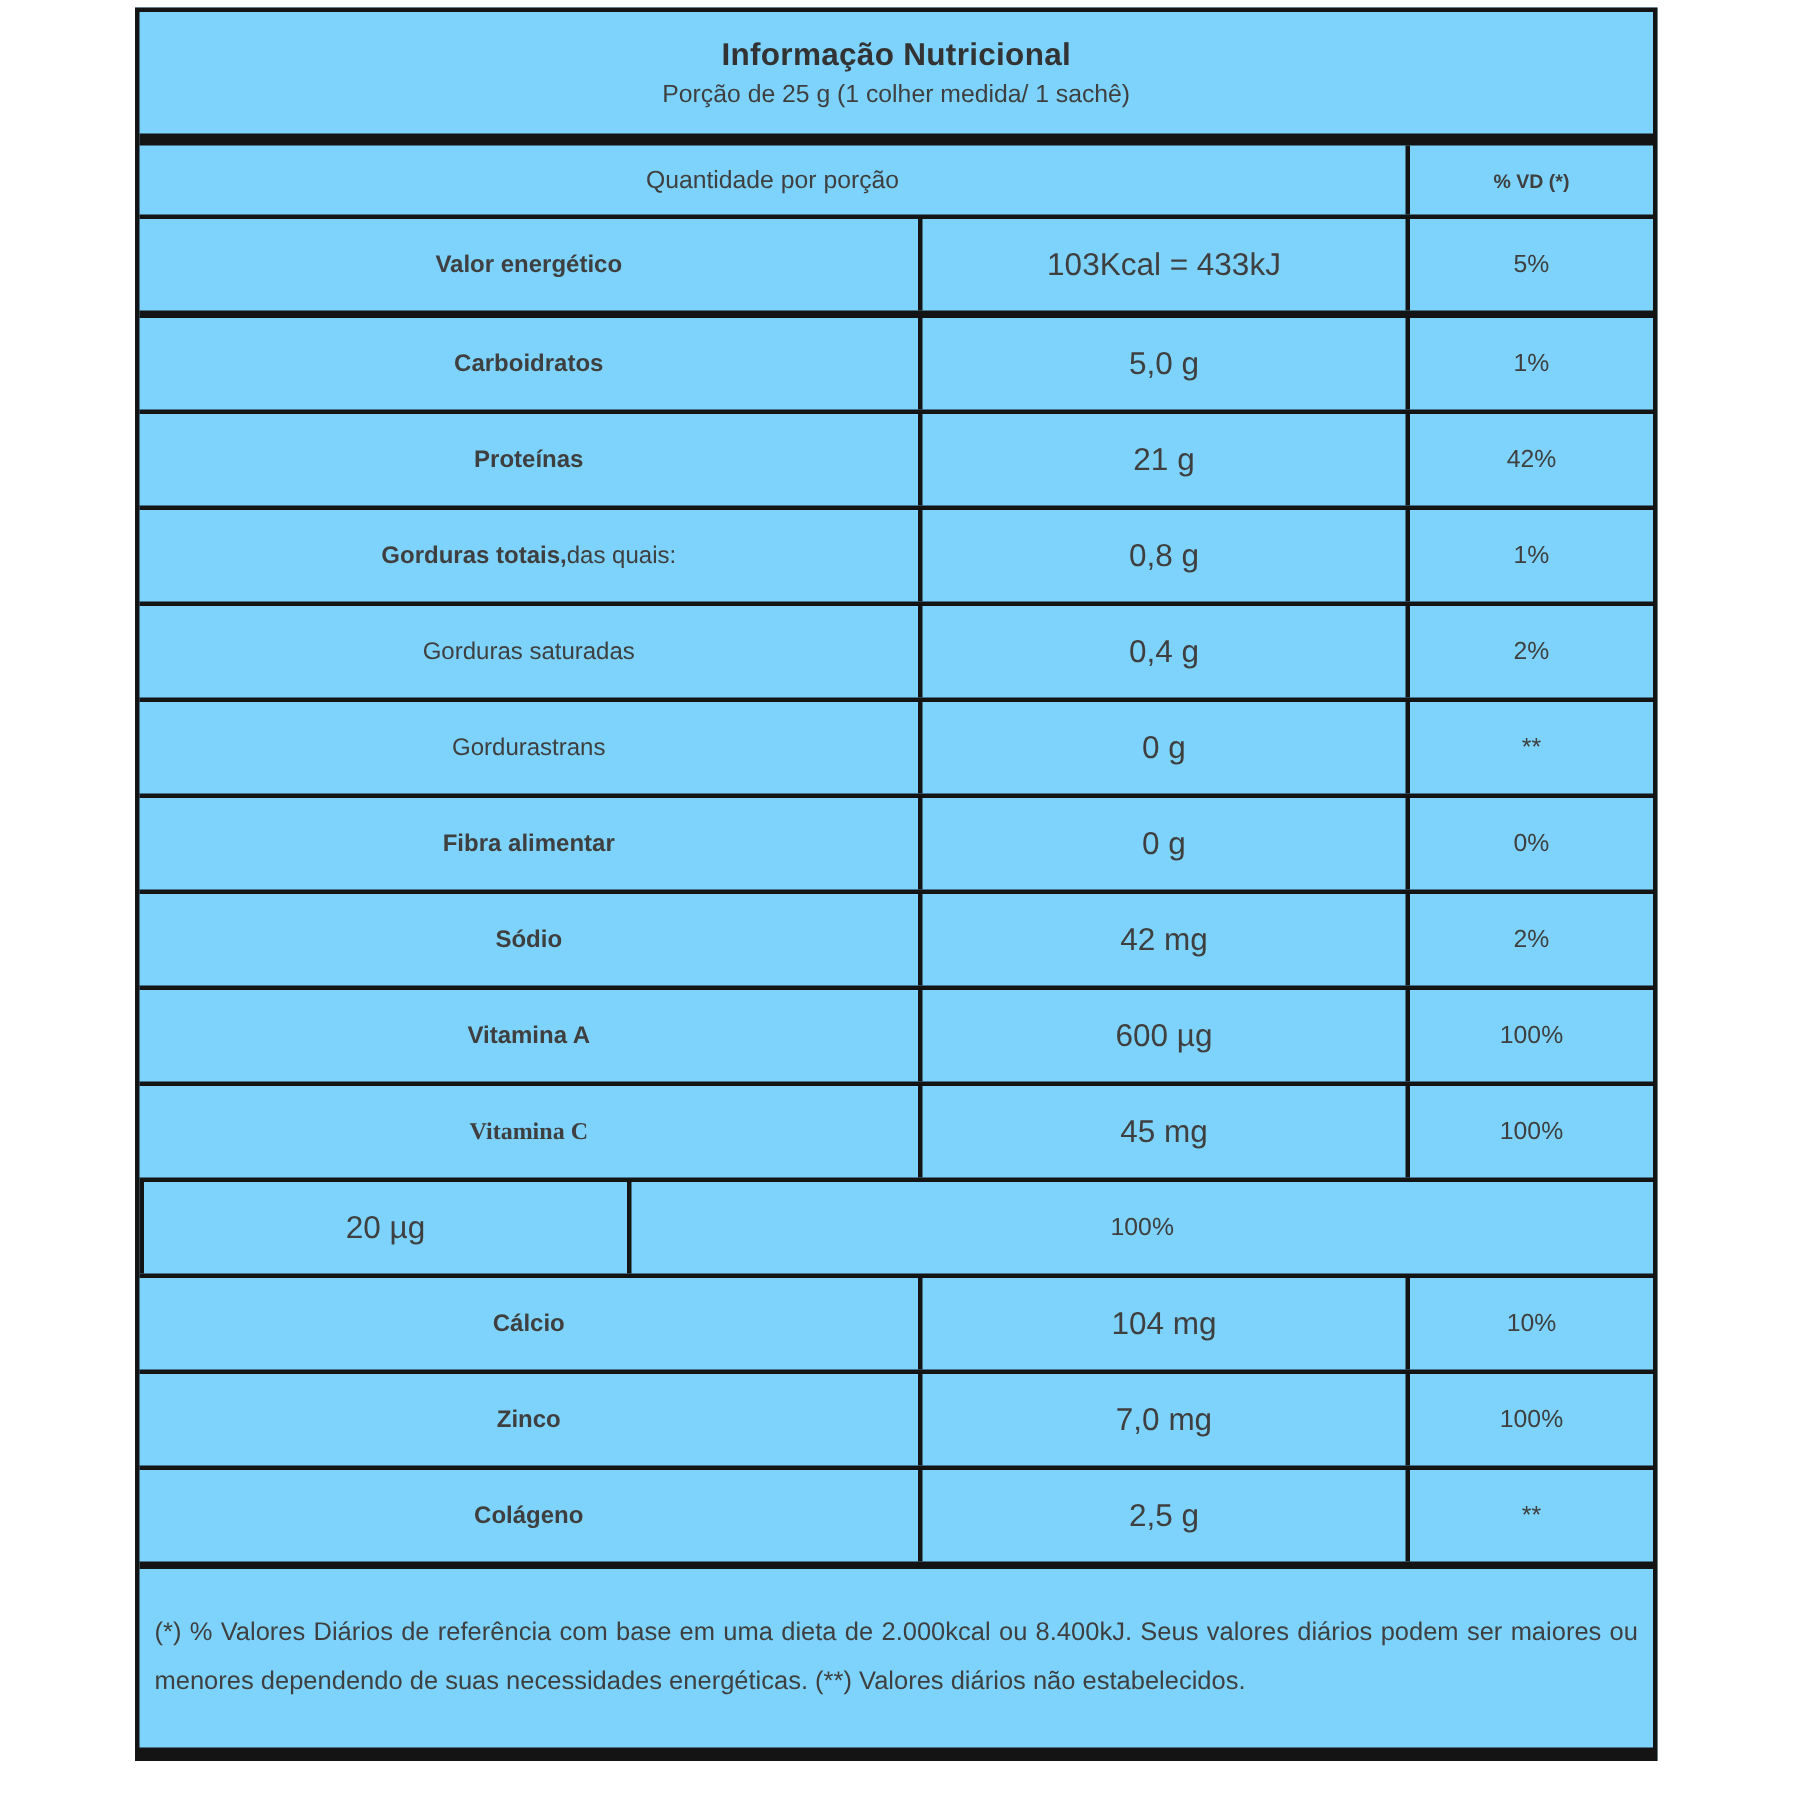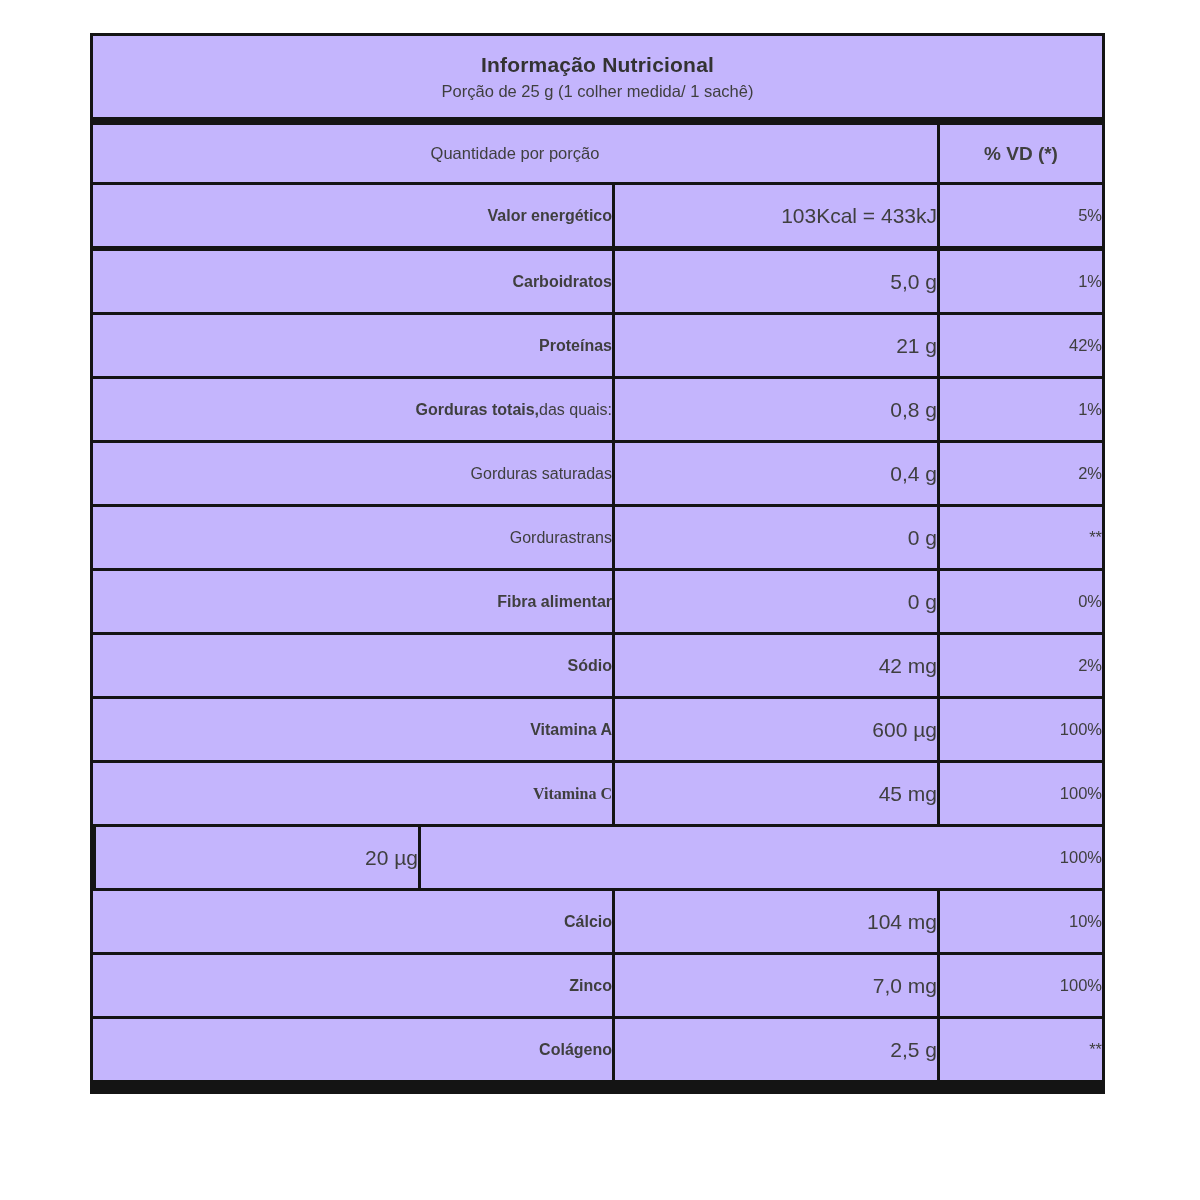--- a/index.html
+++ b/index.html
@@ -10,22 +10,21 @@
     color: #3f3f3f;
   }
   .page { position: relative; width: 1200px; height: 1200px; background: #ffffff; }
 
   .ntable {
     position: absolute;
     left: 90px; top: 5px;
     width: 1015px;
     border: 3px solid #141414;
     border-bottom-width: 9px;
-    background: #c4b5fd;
-    margin-top: 28px;
+    background: #7dd3fc;
   }
 
   .title-block {
     text-align: center;
     padding: 17px 0 16px 0;
     border-bottom: 8px solid #141414;
   }
   .title {
     font-size: 21px;
     font-weight: bold;
@@ -33,44 +32,44 @@
     letter-spacing: 0.2px;
   }
   .subtitle {
     font-size: 16.5px;
     margin-top: 5px;
     color: #3f3f3f;
   }
 
   .header-row {
     display: flex;
-    height: 60px;
+    height: 49px;
     border-bottom: 3px solid #141414;
   }
   .hcell-quantity {
     width: 844px;
     display: flex; align-items: center; justify-content: center;
     font-size: 16.5px;
   }
   .hcell-dv {
     flex: 1;
     border-left: 3px solid #141414;
     display: flex; align-items: center; justify-content: center;
-    font-size: 19px;
+    font-size: 13px;
     font-weight: bold;
   }
 
   .row {
     display: flex;
     height: 64px;
     border-bottom: 3px solid #141414;
   }
   .row.thick { border-bottom-width: 5px; height: 66px; }
   .cell {
-    display: flex; align-items: center; justify-content: flex-end;
+    display: flex; align-items: center; justify-content: center;
     font-size: 16px;
     text-align: center;
   }
   .cell-name  { width: 519px; }
   .cell-value { width: 325px; border-left: 3px solid #141414; font-size: 21px; }
   .cell-dv    { flex: 1; border-left: 3px solid #141414; font-size: 16.5px; }
 
   .footnote {
     padding: 25px 10px 28px 10px;
     font-size: 17px;
@@ -188,15 +187,16 @@
         </div>
         <div class="row thick">
           <div class="cell cell-name">
             <span style="font-weight: bold;">Colágeno</span>
           </div>
           <div class="cell cell-value">2,5 g</div>
           <div class="cell cell-dv">**</div>
         </div>
       </div>
 
+    <div class="footnote">(*) % Valores Diários de referência com base em uma dieta de 2.000kcal ou 8.400kJ. Seus valores diários podem ser maiores ou menores dependendo de suas necessidades energéticas. (**) Valores diários não estabelecidos.</div>
 
   </div>
 </div>
 
 </body></html>

